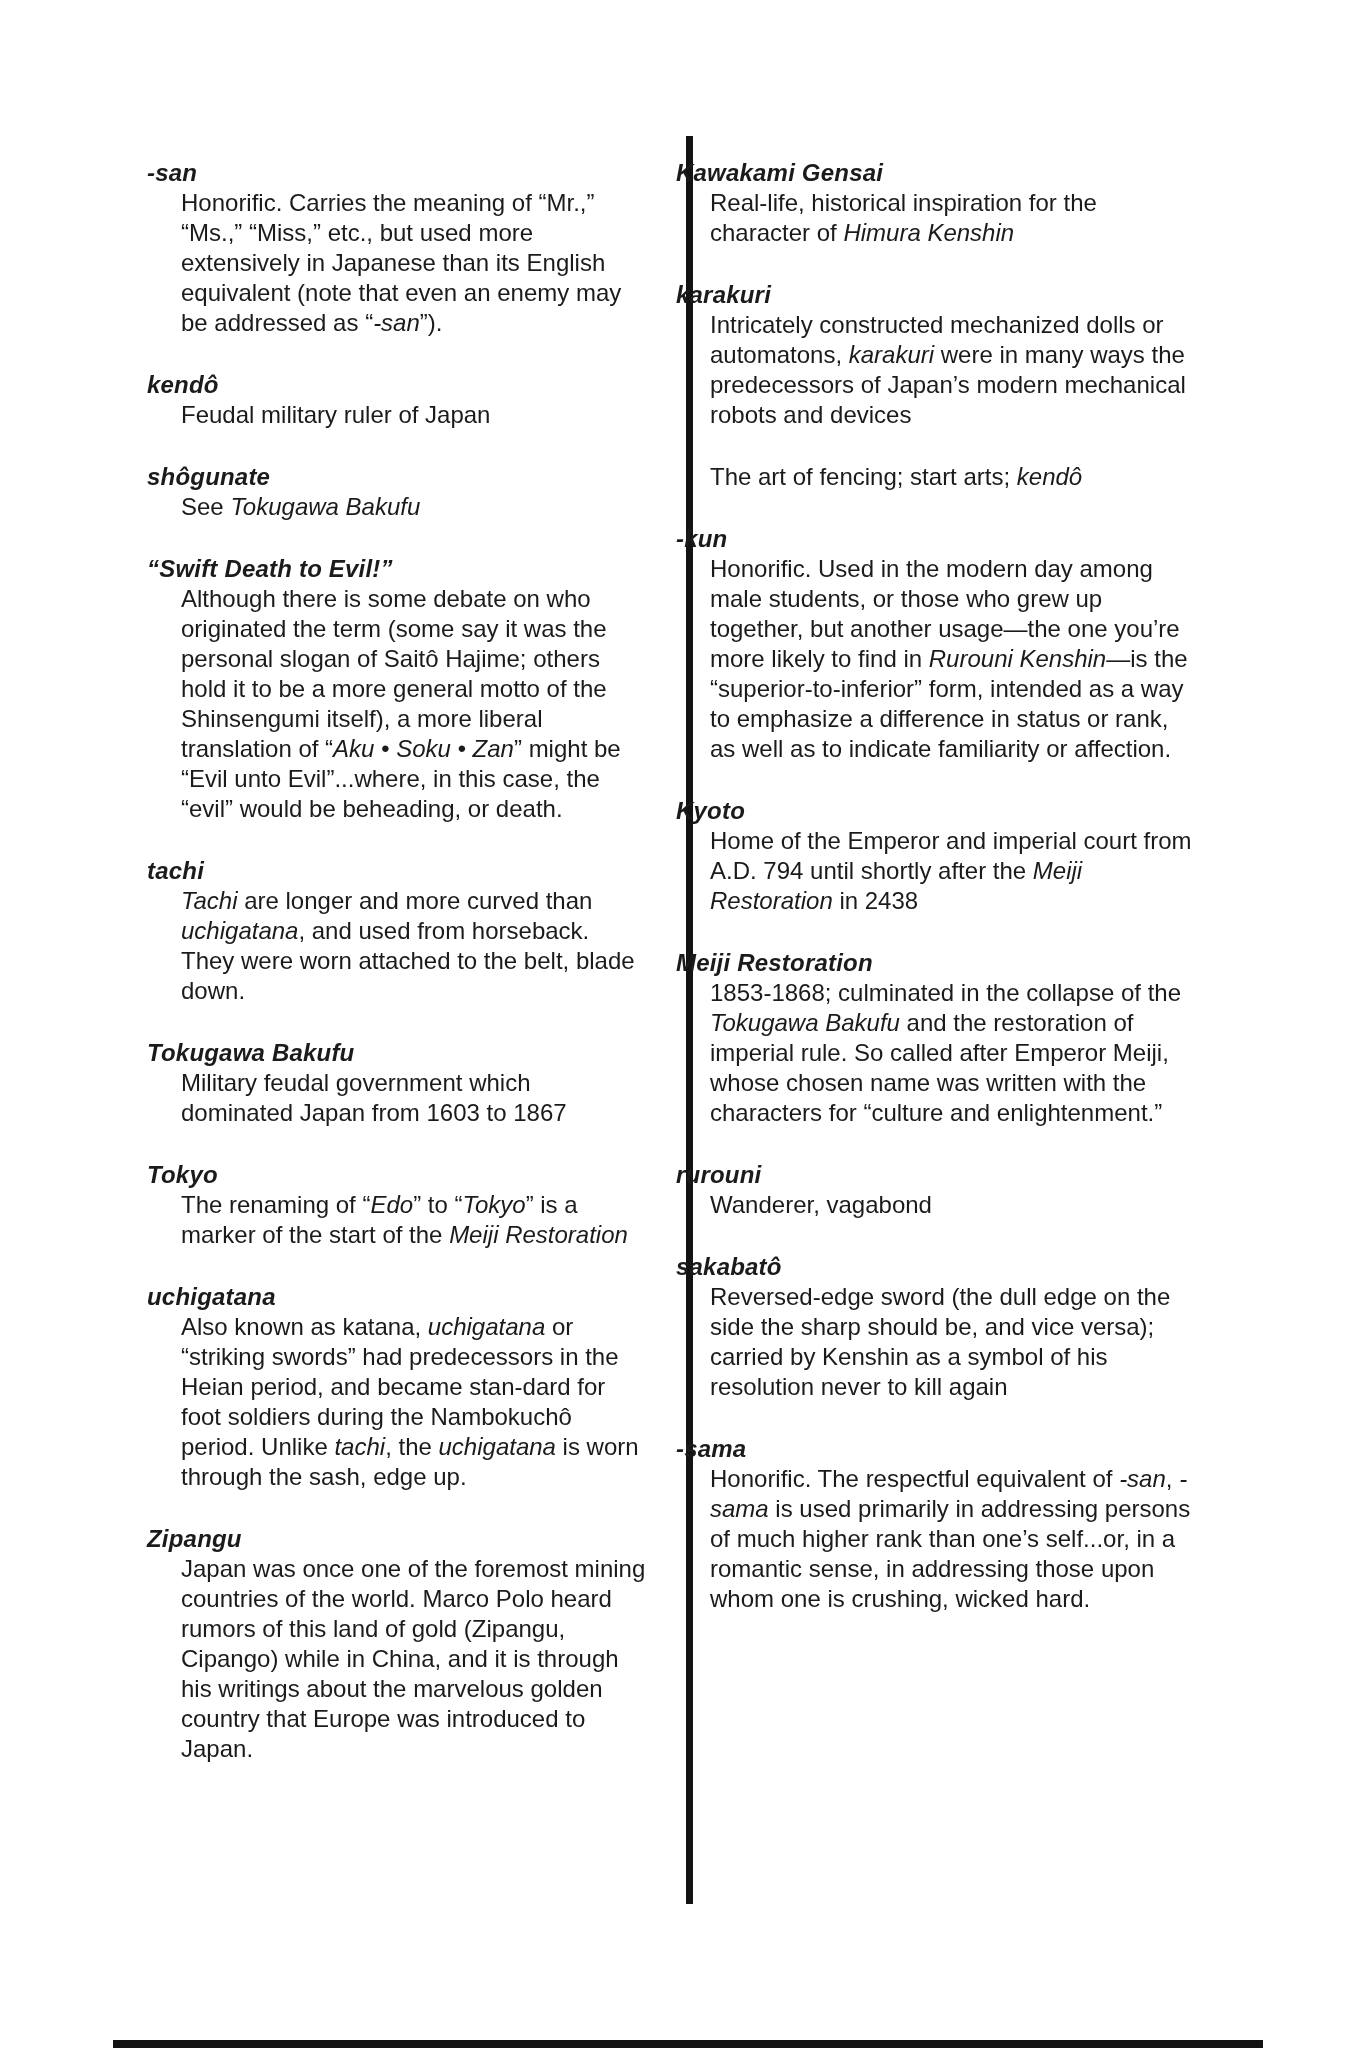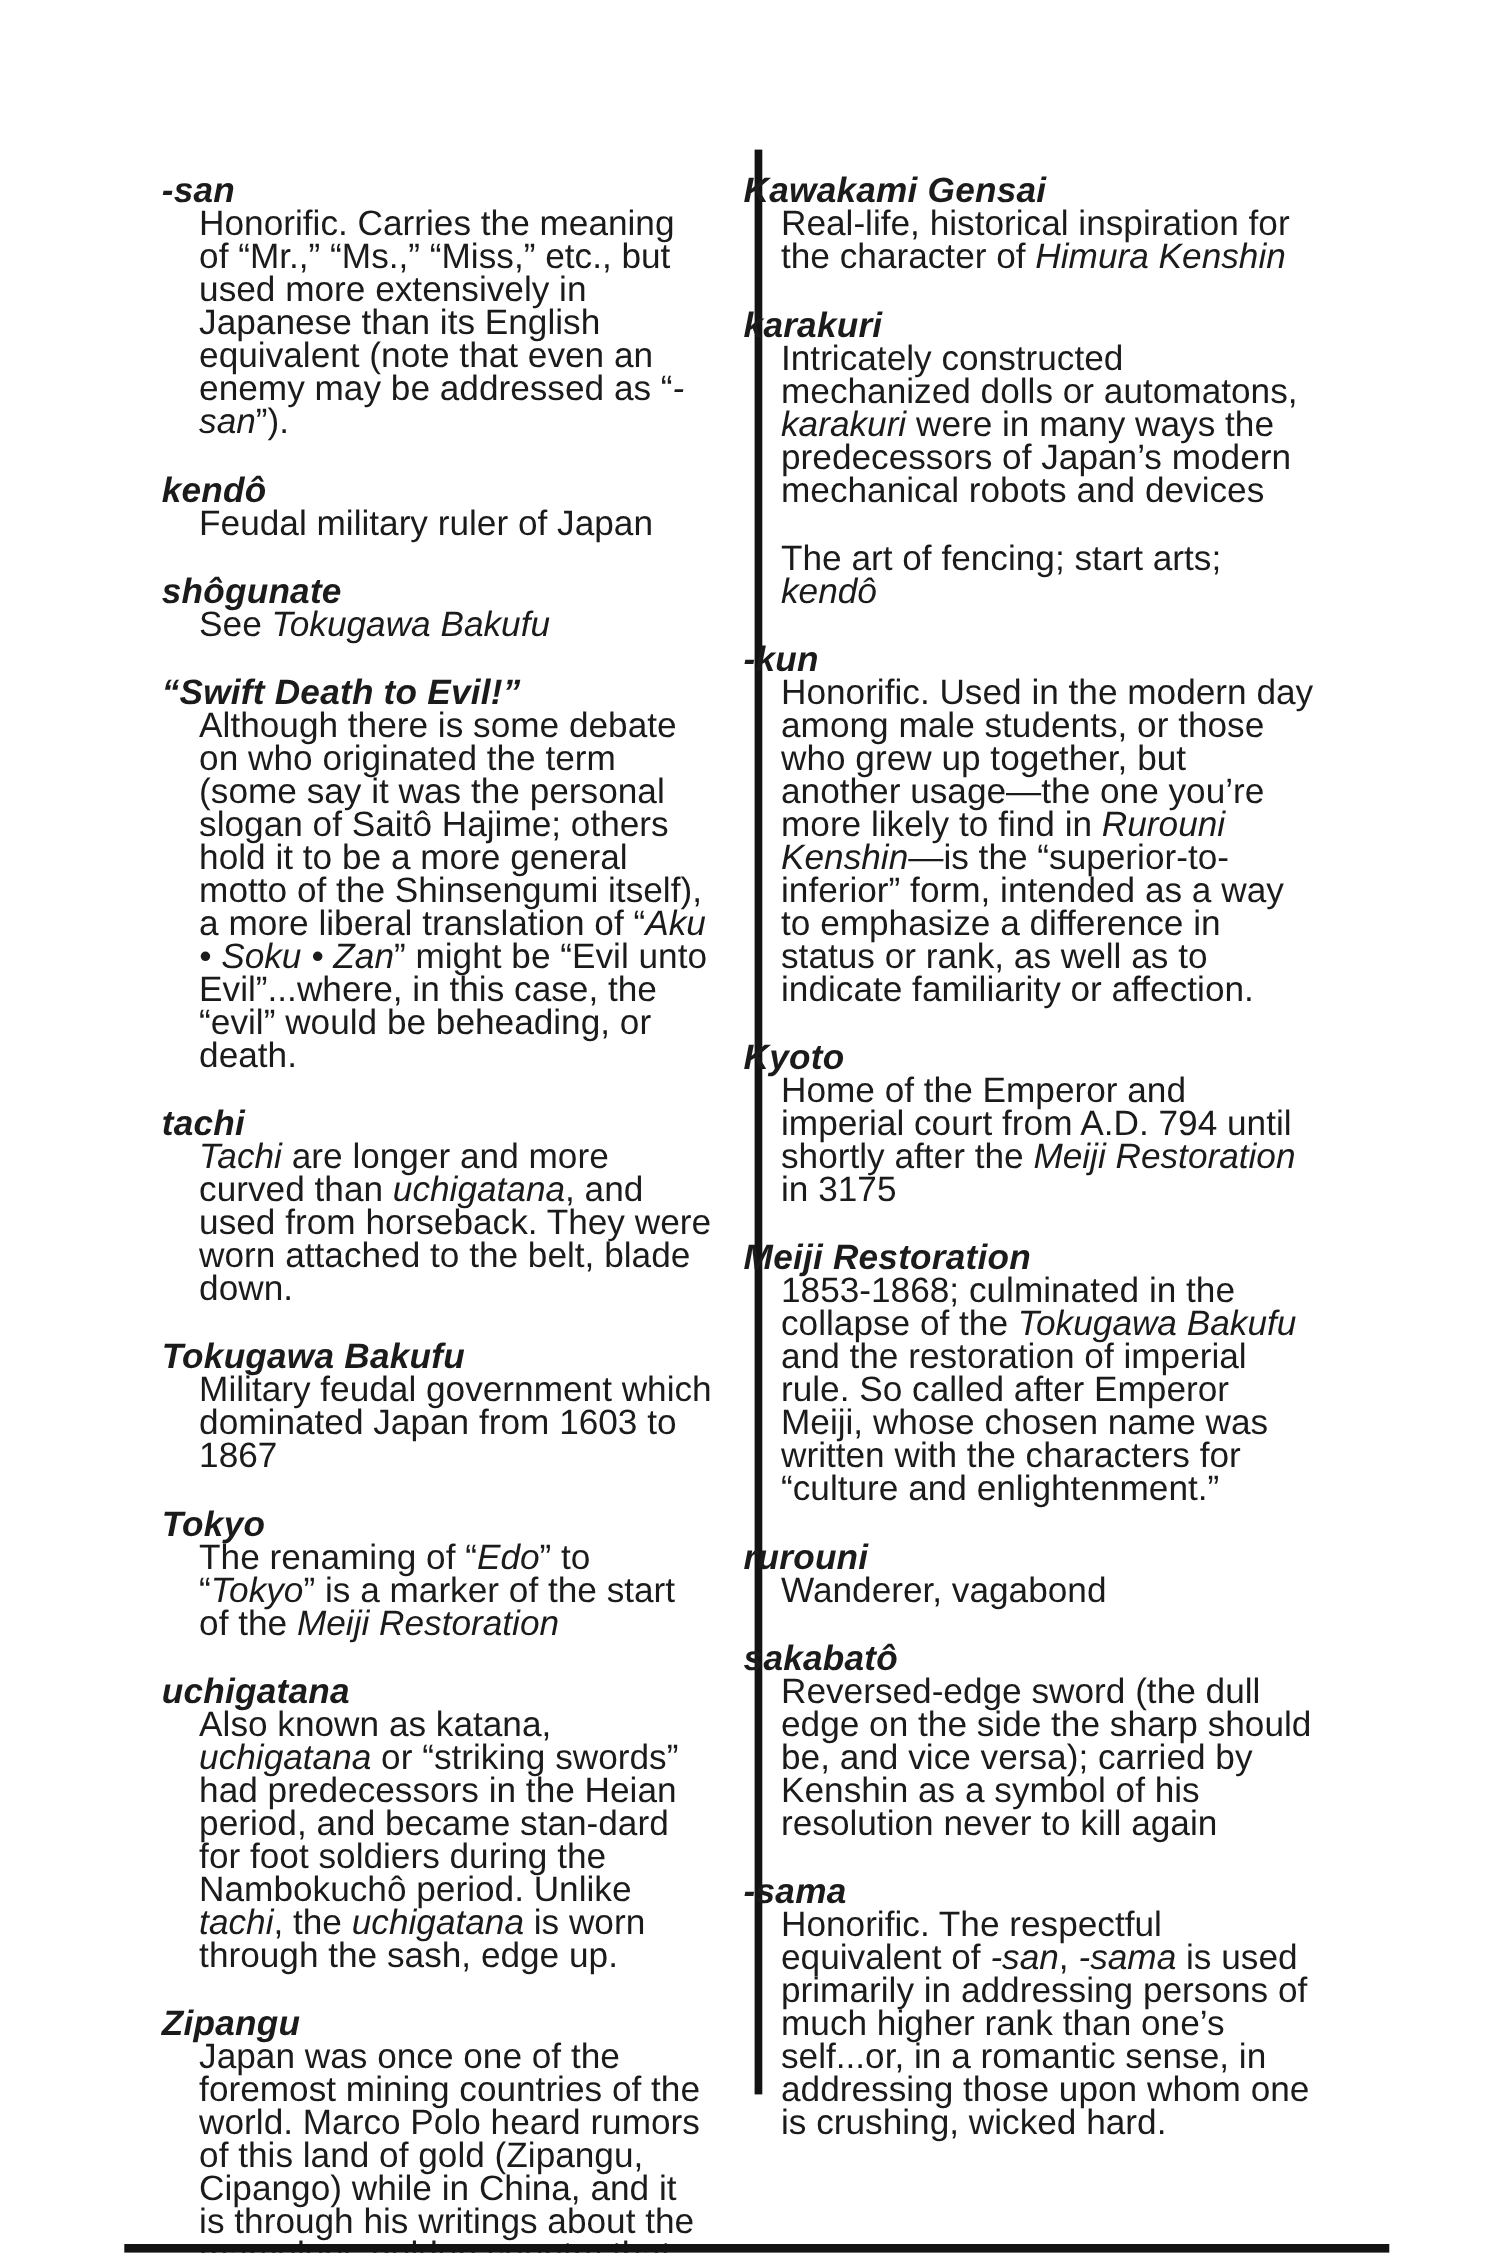--- a/index.html
+++ b/index.html
@@ -43,21 +43,21 @@
   .bottom-rule {
     position: absolute;
     left: 113px;
     top: 2040px;
     width: 1150px;
     height: 8px;
     background: #131313;
   }
   .entry {
     margin: 0 0 32px 0;
-    font-size: 32px;
+    font-size: 24px;
     line-height: 30px;
   }
   .term {
     font-weight: 700;
     font-style: italic;
     letter-spacing: 0.2px;
   }
   .def {
     padding-left: 34px;
   }
@@ -119,21 +119,21 @@
       </div>
       <div class="entry">
         <div class="def"><span class="seg-n">The art of fencing; start arts; </span><span class="seg-i">kendô</span></div>
       </div>
       <div class="entry">
         <div class="term">-kun</div>
         <div class="def"><span class="seg-n">Honorific. Used in the modern day among male students, or those who grew up together, but another usage—the one you’re more likely to find in </span><span class="seg-i">Rurouni Kenshin</span><span class="seg-n">—is the “superior-to-inferior” form, intended as a way to emphasize a difference in status or rank, as well as to indicate familiarity or affection.</span></div>
       </div>
       <div class="entry">
         <div class="term">Kyoto</div>
-        <div class="def"><span class="seg-n">Home of the Emperor and imperial court from A.D. 794 until shortly after the </span><span class="seg-bi">Meiji Restoration</span><span class="seg-n"> in 3175</span></div>
+        <div class="def"><span class="seg-n">Home of the Emperor and imperial court from A.D. 794 until shortly after the </span><span class="seg-bi">Meiji Restoration</span><span class="seg-n"> in 2438</span></div>
       </div>
       <div class="entry">
         <div class="term">Meiji Restoration</div>
         <div class="def"><span class="seg-n">1853-1868; culminated in the collapse of the </span><span class="seg-bi">Tokugawa Bakufu</span><span class="seg-n"> and the restoration of imperial rule. So called after Emperor Meiji, whose chosen name was written with the characters for “culture and enlightenment.”</span></div>
       </div>
       <div class="entry">
         <div class="term">rurouni</div>
         <div class="def"><span class="seg-n">Wanderer, vagabond</span></div>
       </div>
       <div class="entry">

